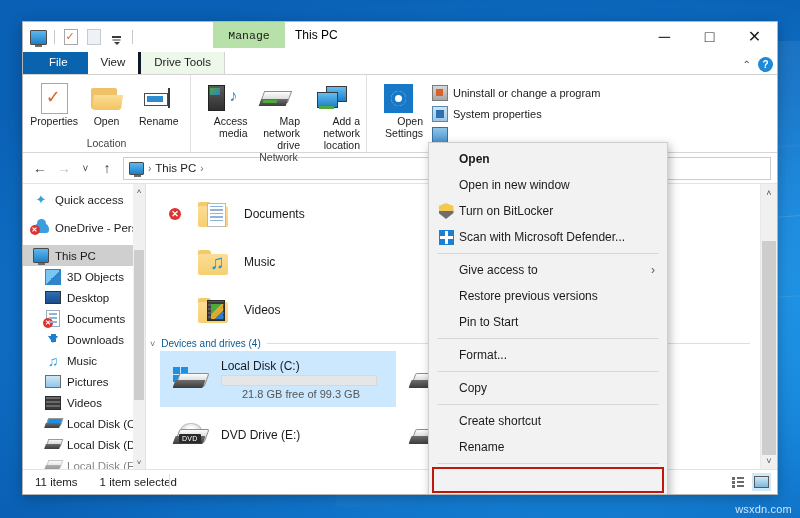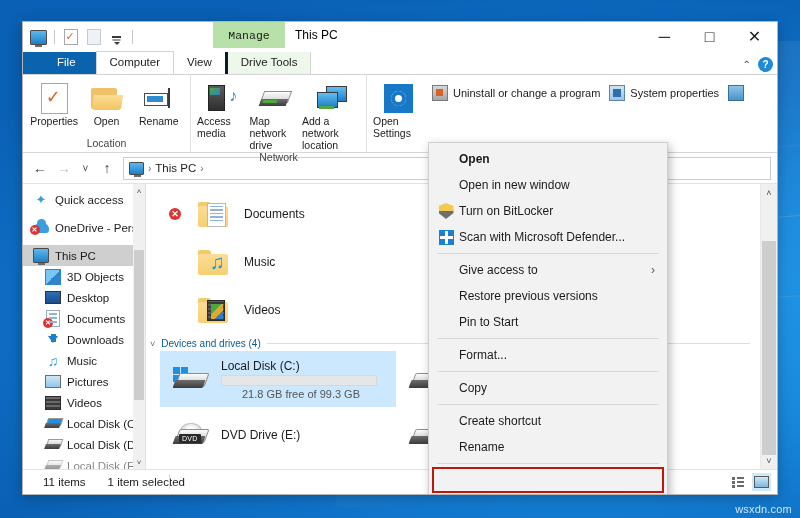--- a/index.html
+++ b/index.html
@@ -146,21 +146,21 @@
   }
   .rtab {
     font-size: 11.5px;
     padding: 3px 13px 4px 13px;
     color: #1b1b1b;
     line-height: 15px;
   }
   .rtab.file {
     background: #0a64ad;
     color: #fff;
-    padding: 3px 20px 4px 34px;
+    padding: 3px 20px 4px 26px;
   }
   .rtab.active {
     background: #ffffff;
     border-left: 1px solid #d3d3d3;
     border-right: 1px solid #d3d3d3;
     border-top: 1px solid #d3d3d3;
   }
   .rtab.drivetools {
     background: #eef8ea;
     border-left: 3px solid #0f172a;
@@ -221,27 +221,28 @@
     display: flex;
     flex-direction: column;
     align-items: center;
     padding-top: 3px;
     cursor: default;
   }
   .rbtn .ric { height: 32px; display: flex; align-items: center; justify-content: center; }
   .rbtn .rlb {
     font-size: 10.5px;
     color: #1b1b1b;
-    text-align: left;
+    text-align: right;
     line-height: 12px;
     margin-top: 1px;
   }
   .rbtn.wide { width: 62px; }
   .rlist {
     display: flex;
+    flex-direction: column;
     padding: 5px 4px 0 4px;
     gap: 3px;
     justify-content: flex-start;
   }
   .rlist-item {
     display: flex;
     align-items: center;
     gap: 5px;
     font-size: 11px;
     color: #1b1b1b;
@@ -431,21 +432,21 @@
   
   .statusbar {
     height: 24px;
     border-top: 1px solid #e3e3e3;
     background: #ffffff;
     display: flex;
     align-items: center;
     flex: none;
     position: relative;
   }
-  .sb-text { font-size: 11.5px; color: #1b1b1b; padding-left: 20px; }
+  .sb-text { font-size: 11.5px; color: #1b1b1b; padding-left: 12px; }
   .sb-text.second { padding-left: 22px; }
   .sb-divider {
     position: absolute;
     left: 146px; top: 4px;
     width: 1px; height: 15px;
     background: #dcdcdc;
   }
   .sb-views {
     position: absolute;
     right: 6px;
@@ -913,21 +914,20 @@
 
     <div class="wincontrols">
       <div class="wc">─</div>
       <div class="wc">□</div>
       <div class="wc close">✕</div>
     </div>
   </div>
 
   <div class="ribbon-tabs">
     <div class="rtab file">File</div>
-    <div class="rtab active">Computer</div>
     <div class="rtab">View</div>
     <div class="rtab drivetools">Drive Tools</div>
     <div class="ribbon-help">
       <span style="font-size:10px;color:#3a3a3a;">⌃</span>
       <span class="help-circle">?</span>
     </div>
   </div>
 
   <div class="ribbon">
 

